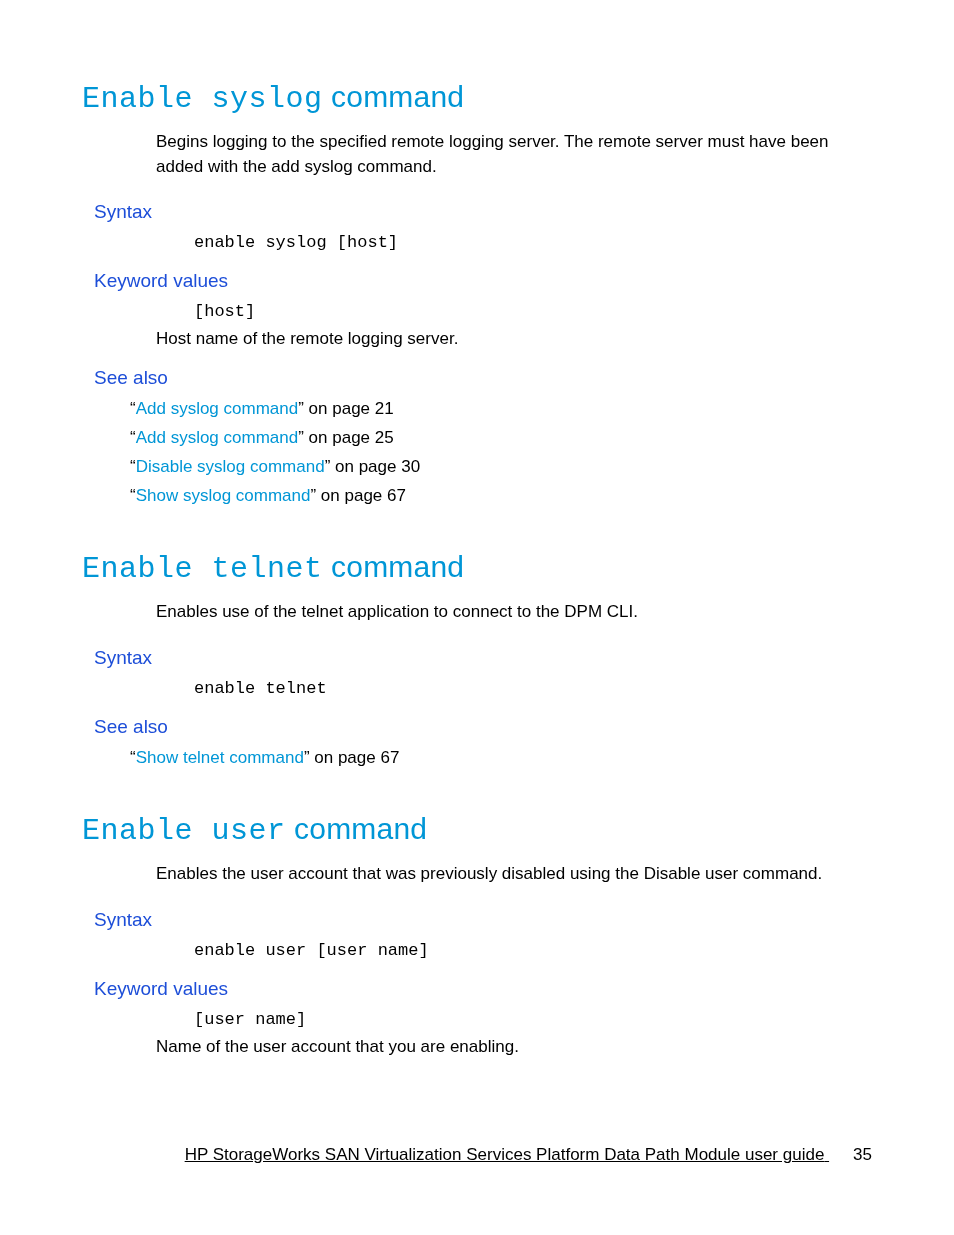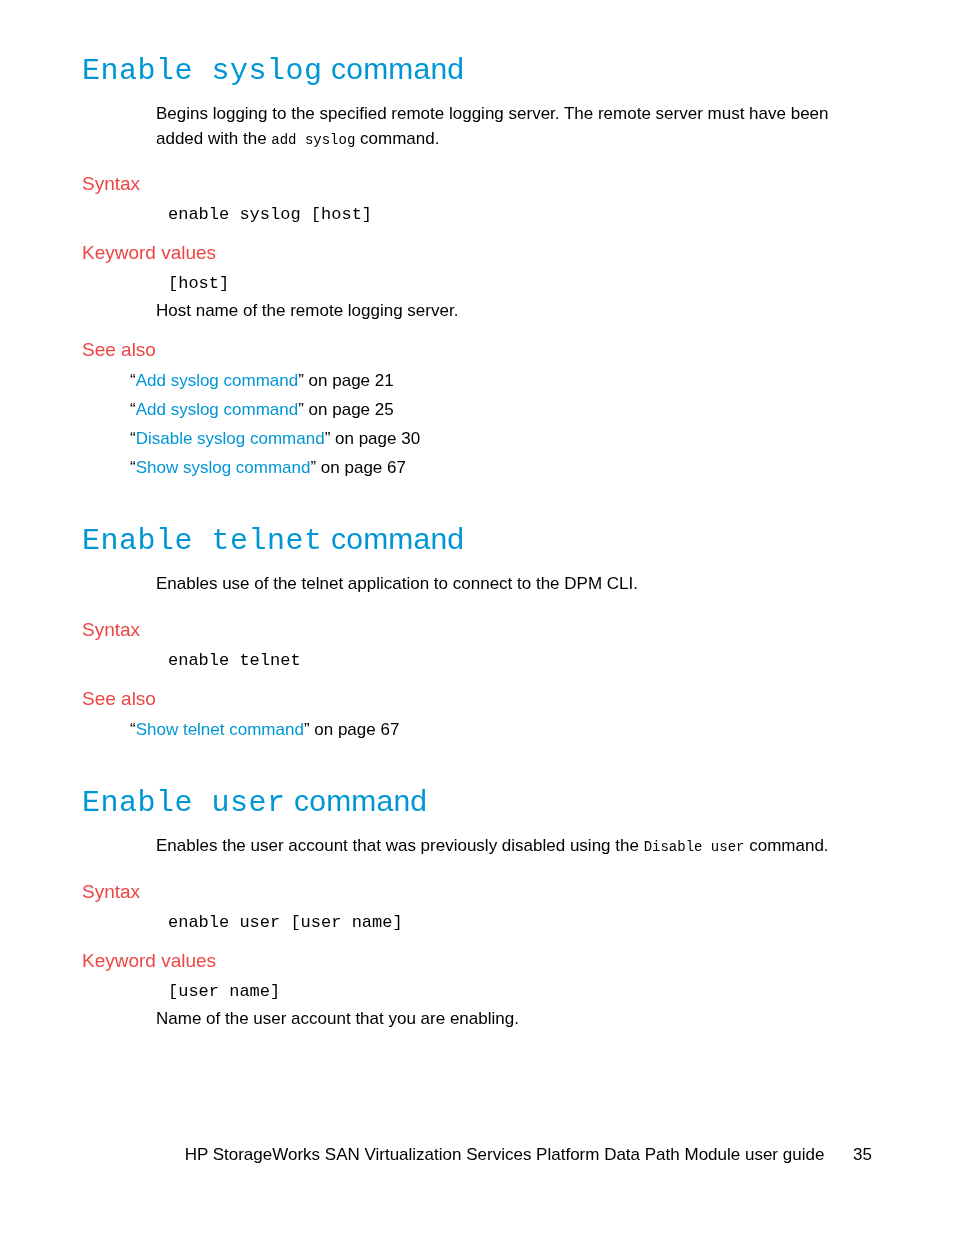--- a/index.html
+++ b/index.html
@@ -11,21 +11,21 @@
     background: #fff;
     font-family: "Segoe UI", "Helvetica Neue", Arial, sans-serif;
     color: #000;
     font-weight: 300;
   }
   .page {
     position: relative;
     width: 954px;
     height: 1235px;
     box-sizing: border-box;
-    padding: 52px 82px 0 82px;
+    padding: 80px 82px 0 82px;
   }
   h1 {
     font-size: 30px;
     font-weight: 400;
     color: #0096d6;
     margin: 0 0 14px 0;
     letter-spacing: 0.2px;
   }
   h1 .mono {
     font-family: "Courier New", Courier, monospace;
@@ -33,33 +33,33 @@
     color: #0096d6;
     letter-spacing: 0.5px;
   }
   .desc {
     margin: 0 0 22px 74px;
     font-size: 17px;
     line-height: 1.45;
     max-width: 720px;
   }
   .mono-inline {
-    font-family: Liberation Mono, monospace;
-    font-size: 14px;
+    font-family: Liberation Sans, sans-serif;
+    font-size: 17px;
   }
   h2.subhead {
     font-size: 19px;
     font-weight: 400;
-    color: #ef4444;
-    margin: 8px 0 10px 0;
+    color: #1d4ed8;
+    margin: 8px 0 10px 12px;
   }
   .code {
     font-family: "Courier New", Courier, monospace;
     font-size: 17px;
-    margin: 0 0 18px 86px;
+    margin: 0 0 18px 112px;
     white-space: pre;
   }
   .body-line {
     margin: 0 0 18px 74px;
     font-size: 17px;
   }
   .see-list {
     margin: 0 0 30px 48px;
     font-size: 17px;
   }
@@ -69,20 +69,21 @@
   .link {
     color: #0096d6;
   }
   .section-gap { height: 14px; }
   .footer {
     position: absolute;
     bottom: 70px;
     right: 82px;
     font-size: 17px;
     font-weight: 300;
+    text-decoration: underline;
   }
   .footer .pg {
     display: inline-block;
     margin-left: 24px;
   }
 </style>
 </head>
 <body>
 
 <div class="page">

